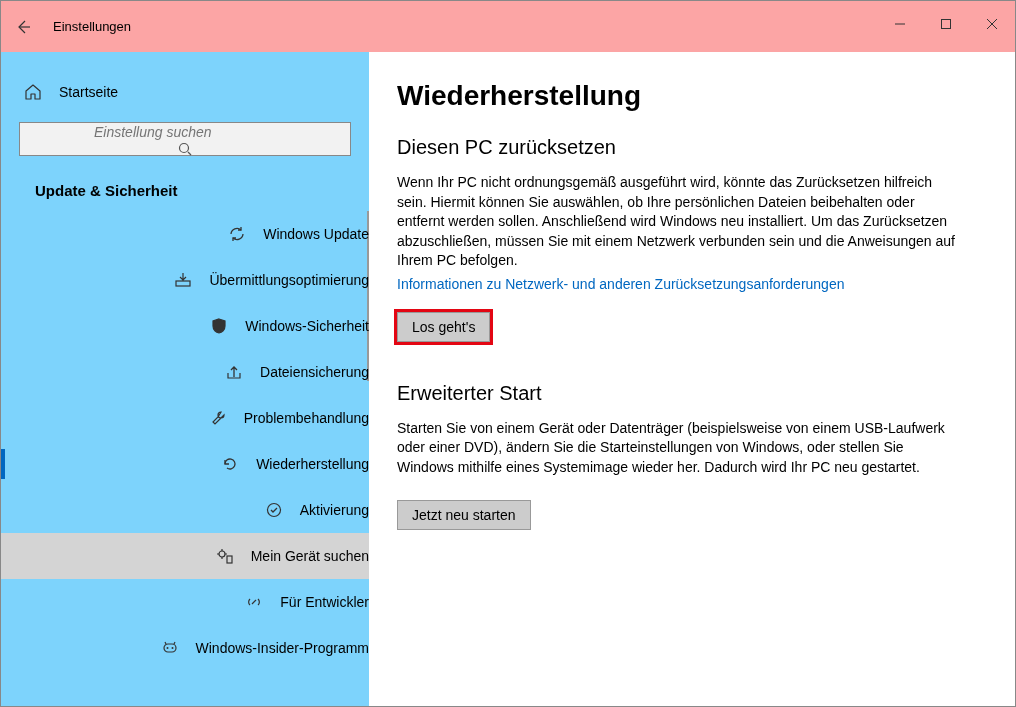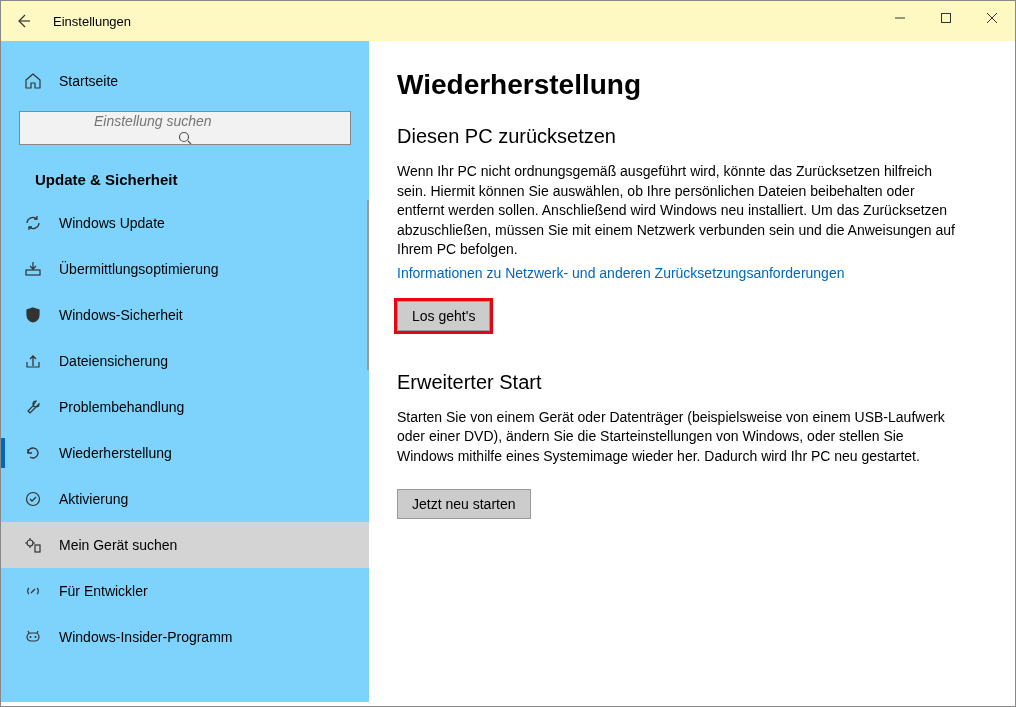--- a/index.html
+++ b/index.html
@@ -8,24 +8,24 @@
     font-family: "Segoe UI", Arial, sans-serif;
     font-size: 14px;
     color: #000;
     background: #fff;
     width: 1016px;
     height: 707px;
     overflow: hidden;
     border: 1px solid #888;
   }
   .titlebar {
-    height: 40px;
+    height: 51px;
     display:flex;
     align-items:center;
-    background:#fef9c3;
+    background:#fca5a5;
   }
   .titlebar .back {
     width:44px; height:44px; display:flex; align-items:center; justify-content:center;
     cursor:pointer;
   }
   .titlebar .title {
     padding-left: 8px;
     font-size: 13px;
   }
   .titlebar .spacer { flex:1; }
@@ -92,20 +92,21 @@
     width:2px;
     height: 170px;
     background:#999;
   }
   .nav-item {
     display:flex; align-items:center;
     height:46px;
     padding-left:22px;
     cursor:pointer;
     position:relative;
+    justify-content:flex-end;
   }
   .nav-item.selected::before {
     content:"";
     position:absolute;
     left:0; top:8px; bottom:8px;
     width:4px;
     background:#0067c0;
   }
   .nav-item.hover {
     background:#d4d4d4;

